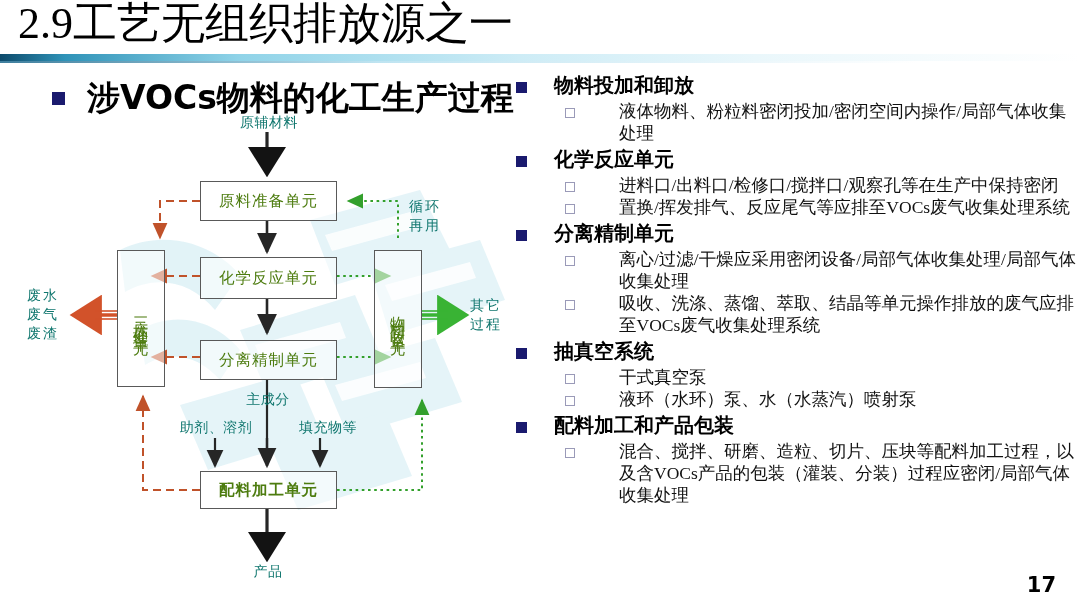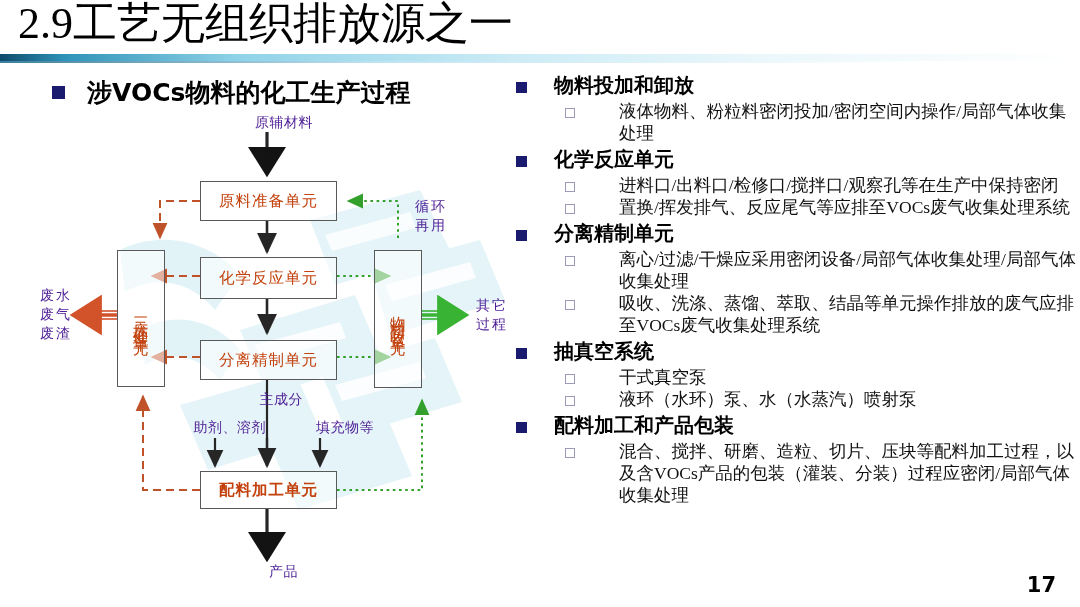--- a/index.html
+++ b/index.html
@@ -31,37 +31,37 @@
   .title-rule2{
     position:absolute;left:0;top:61px;width:1080px;height:2px;
     background:linear-gradient(to right,#3f7f9e 0%,#bfe4f1 35%,#ffffff 85%);
   }
 
   
   .lh{position:absolute;left:52px;top:76px;display:flex;align-items:center;gap:22px;}
   .lh .sq{width:13px;height:13px;background:#1a1a6e;display:block;}
   .lh .txt{
     font-family:"DejaVu Sans","Liberation Sans",sans-serif;
-    font-weight:bold;font-size:25px;color:#000;white-space:nowrap;
+    font-weight:bold;font-size:33px;color:#000;white-space:nowrap;
   }
 
   
   .diagram{position:absolute;left:0;top:100px;width:510px;height:470px;}
   .box{
     position:absolute;border:1.6px solid #595959;background:rgba(255,255,255,.55);
     box-sizing:border-box;display:flex;align-items:center;justify-content:center;
-    font-size:15.5px;color:#c2410c;letter-spacing:1px;
+    font-size:15.5px;color:#4d7c0f;letter-spacing:1px;
   }
   .box.vert{
     writing-mode:vertical-rl;text-orientation:upright;letter-spacing:5px;
     line-height:1;
   }
   .dlabel{
-    position:absolute;font-size:14px;color:#4c1d95;white-space:nowrap;
-    letter-spacing:.5px;text-align:right;line-height:19px;
+    position:absolute;font-size:14px;color:#0f766e;white-space:nowrap;
+    letter-spacing:.5px;text-align:center;line-height:19px;
   }
   .dlabel.multi{white-space:normal;}
   svg.edges{position:absolute;left:0;top:0;width:510px;height:470px;overflow:visible;}
 
   
   .rlist{position:absolute;left:516px;top:70px;width:560px;}
   .l1{display:flex;align-items:flex-start;margin-top:1px;}
   .l1 .sq{width:11px;height:11px;background:#1a1a6e;flex:0 0 11px;margin-top:11px;}
   .l1 .t{
     font-family:"DejaVu Sans","Liberation Sans",sans-serif;

